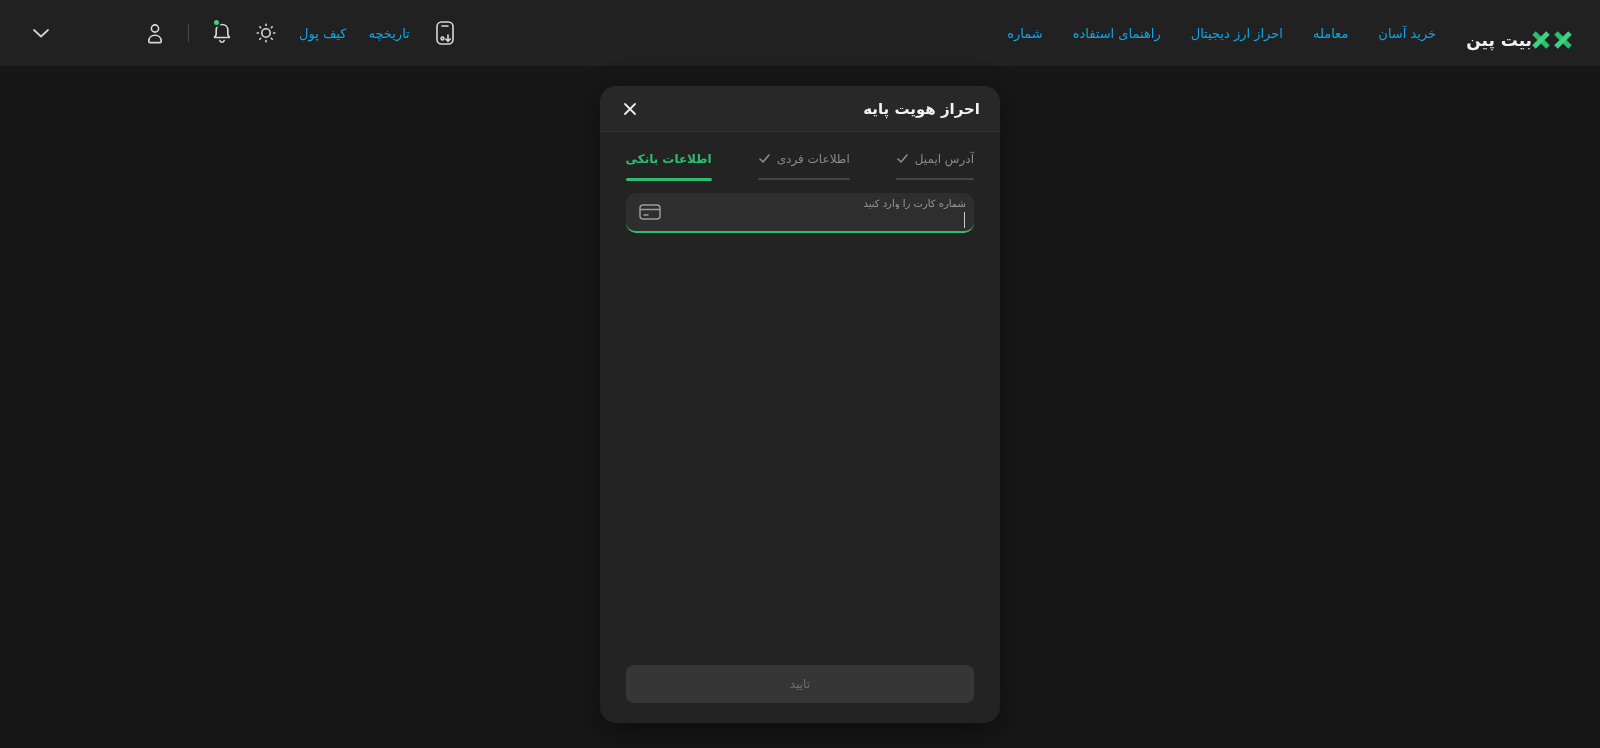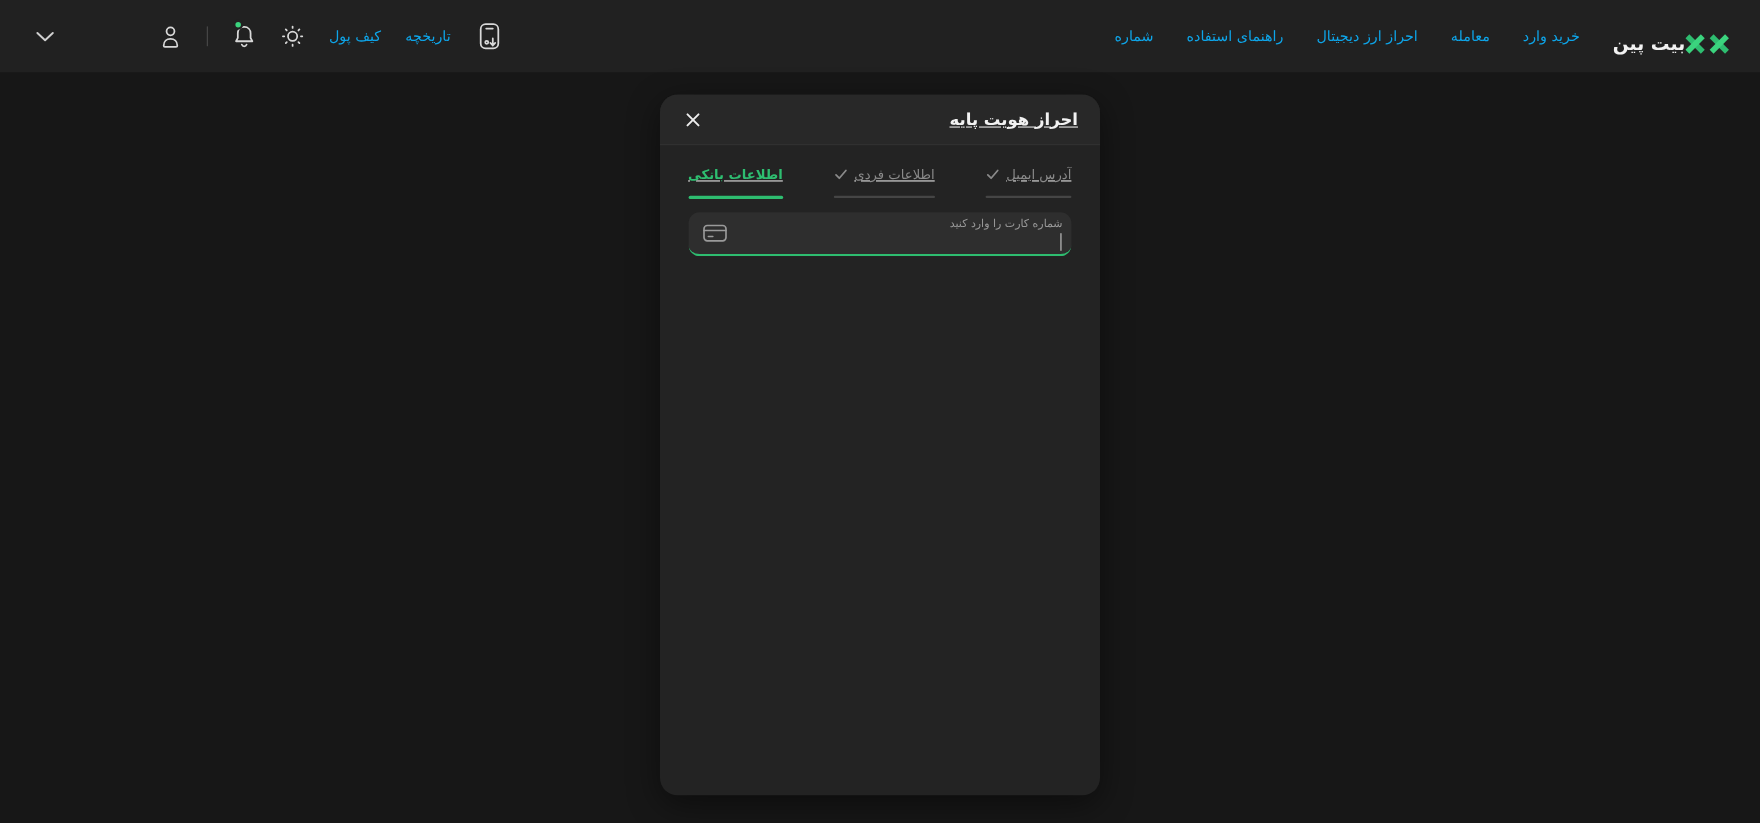--- a/index.html
+++ b/index.html
@@ -25,21 +25,20 @@
   .bell-dot { position:absolute; top:-3px; left:1px; width:9px; height:9px; border-radius:50%; background:#3bd47e; border:2px solid #212121; }
   .chevron-btn { margin-left:0; margin-right:70px; }
   
   .overlay { height:682px; background:#171717; display:flex; justify-content:center; align-items:flex-start; }
   
   .modal {
     width:400px; height:637px; margin-top:20px;
     background:#232323; border-radius:16px;
     display:flex; flex-direction:column; overflow:hidden;
     box-shadow:0 8px 30px rgba(0,0,0,.45);
-    text-decoration:underline;
   }
   .modal-header {
     height:46px; flex:0 0 46px; background:#282828;
     border-bottom:1px solid #313131;
     display:flex; align-items:center; justify-content:space-between;
     padding:0 20px;
   }
   .modal-title { font-size:15px; font-weight:bold; color:#f2f2f2; }
   .close-btn { background:none; border:none; cursor:pointer; display:flex; padding:2px; }
   .modal-body { flex:1; padding:14px 26px 0; display:flex; flex-direction:column; }
@@ -85,21 +84,21 @@
           <path d="M2 3 L16 17" stroke="#2ebd70" stroke-width="5"></path>
           <path d="M16 3 L2 17" stroke="#3bd47e" stroke-width="5"></path>
           <path d="M24 3 L38 17" stroke="#2ebd70" stroke-width="5"></path>
           <path d="M38 3 L24 17" stroke="#3bd47e" stroke-width="5"></path>
           <rect x="17" y="8" width="6" height="4" fill="#212121"></rect>
         </svg>
       </span>
       <span class="brand-text">بیت پین</span>
     </a>
     <div class="nav-links">
-      <a class="nav-link">خرید وارد</a>
+      <a class="nav-link">خرید آسان</a>
       <a class="nav-link">معامله</a>
       <a class="nav-link">احراز ارز دیجیتال</a>
       <a class="nav-link">راهنمای استفاده</a>
       <a class="nav-link">شماره</a>
     </div>
   </div>
 
   <div class="nav-left">
     <button class="icon-btn">
       <span>
@@ -206,15 +205,18 @@
             <path d="M2 7.5 H22"></path>
             <path d="M6 13 H10"></path>
           </svg>
         </span>
         <input class="card-input" type="text" placeholder="شماره کارت را وارد کنید" style="">
         <span class="caret"></span>
       </div>
 
     </div>
 
+    <footer class="modal-footer">
+      <button class="submit-btn" disabled="">تایید</button>
+    </footer>
 
   </section>
 </main>
 
 </body></html>

